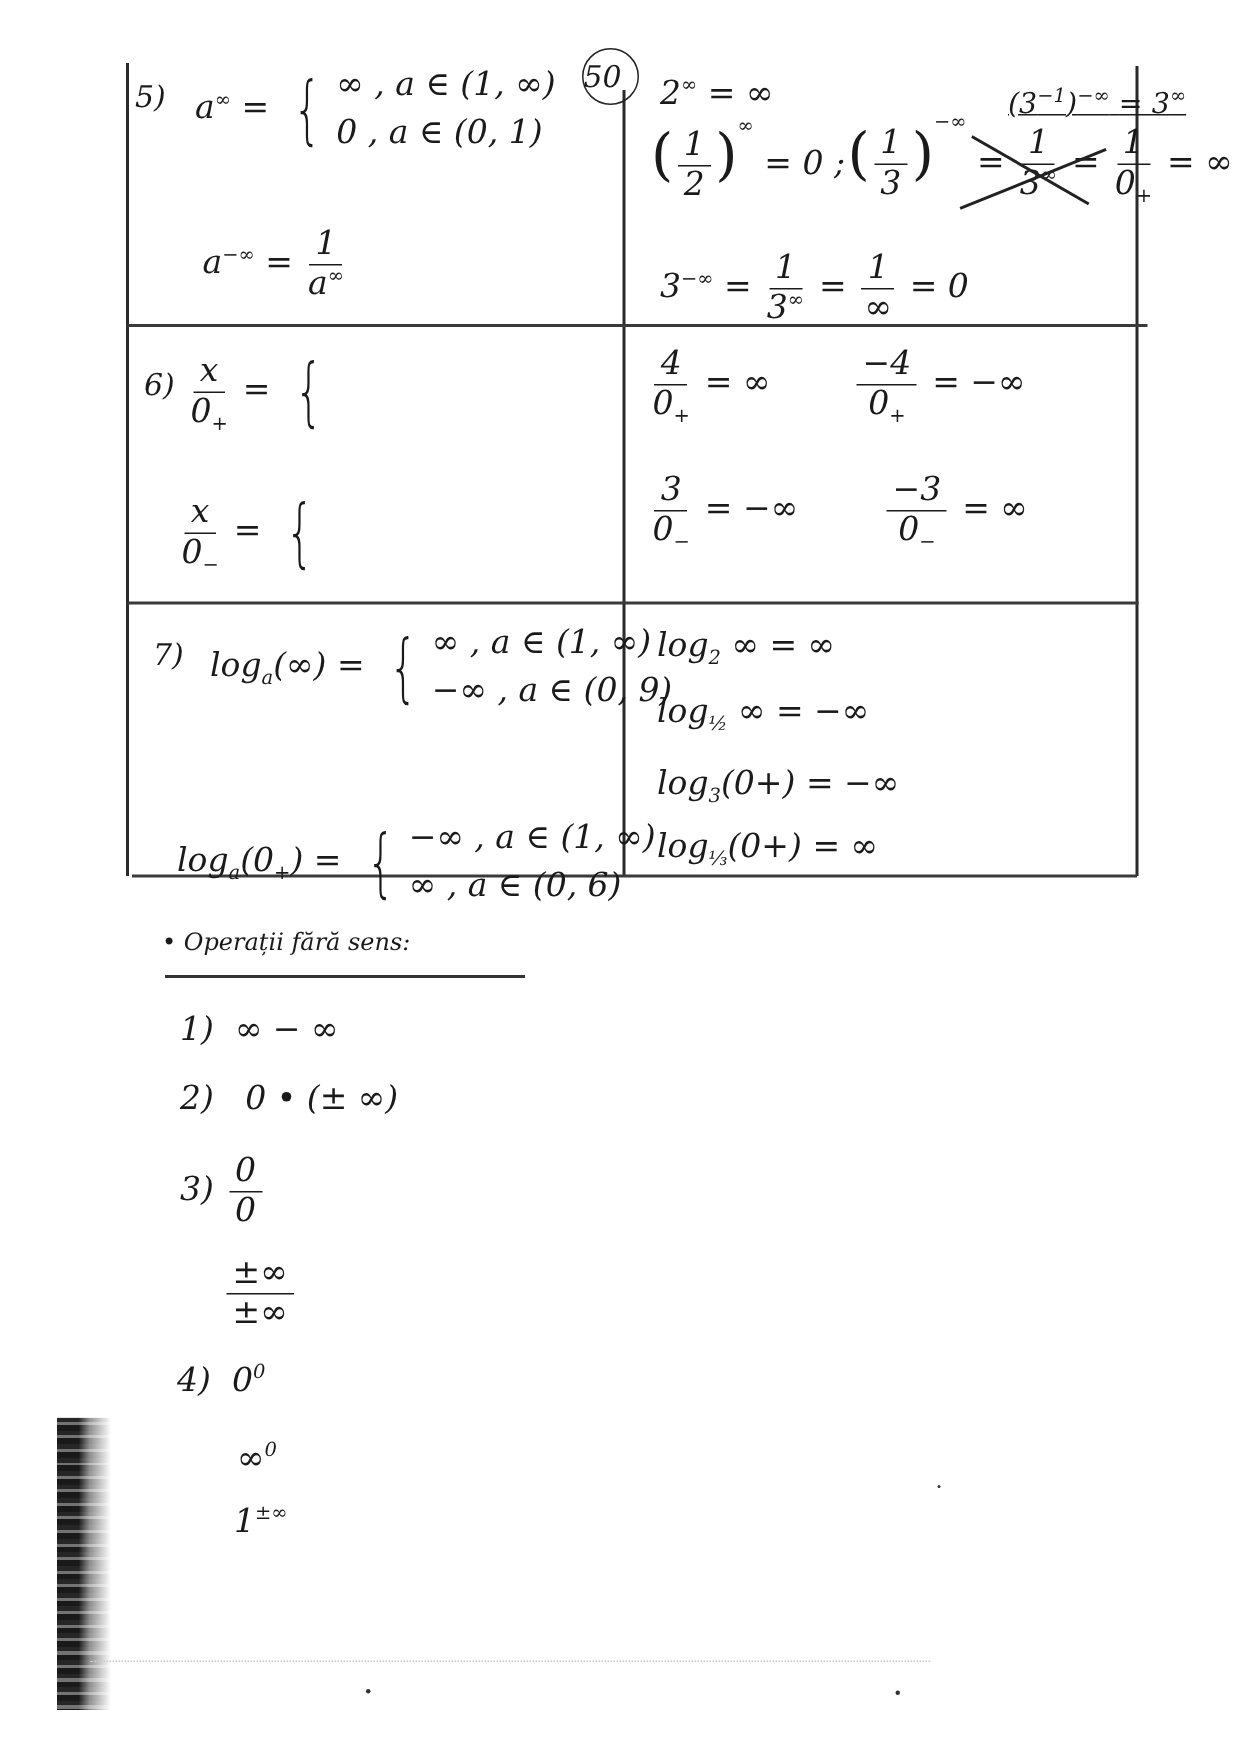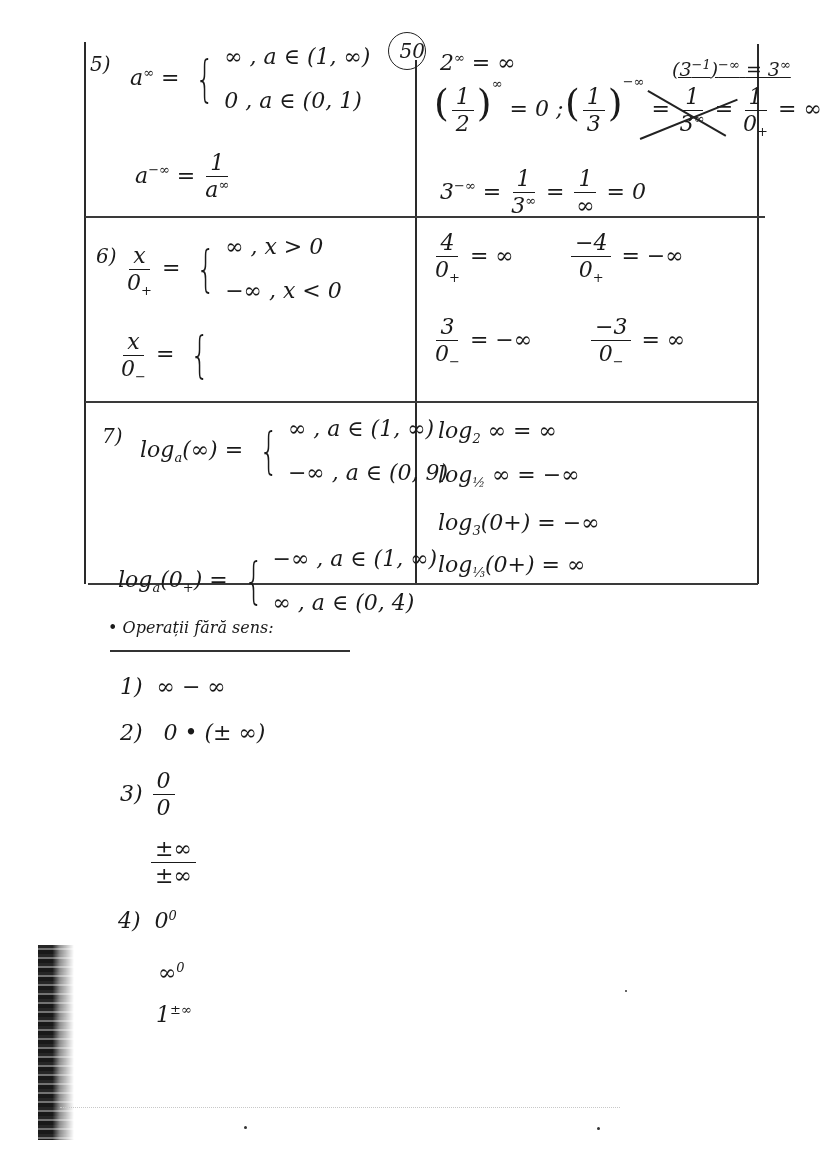--- a/index.html
+++ b/index.html
@@ -27,27 +27,27 @@
   .lbl { position:absolute; font-size:20px; font-style:italic; }
   .sup { font-size:13px; vertical-align:super; line-height:0; }
   .sub { font-size:13px; vertical-align:sub; line-height:0; }
 
   .frac { display:inline-flex; flex-direction:column; align-items:center; vertical-align:middle; margin:0 3px; }
   .frac .num { padding:0 4px 2px 4px; border-bottom:1.6px solid #1a1a1a; }
   .frac .den { padding-top:2px; }
 
   .brace-block { display:inline-flex; align-items:center; vertical-align:middle; }
   .brace { font-size:50px; font-style:normal; line-height:1; margin:0 3px; transform:scaleX(0.6); font-family:"DejaVu Sans", sans-serif; font-weight:200; }
-  .cases { display:inline-flex; flex-direction:column; gap:22px;justify-content:space-between; }
+  .cases { display:inline-flex; flex-direction:column; gap:10px;justify-content:space-between; }
   .case { white-space:nowrap; }
 
   .circle-num {
     position:absolute; left:388px; top:32px; width:36px; height:36px;
     border:1.6px solid #222; border-radius:50%;
-    display:flex; align-items:center; justify-content:flex-end;
+    display:flex; align-items:center; justify-content:flex-start;
     font-size:20px; font-style:italic;
   }
   .strike {
     position:absolute; height:1.6px; background:#222; transform-origin:left center;
   }
   .heading {
     position:absolute; left:108px; top:618px; font-size:16px; font-style:italic;
   }
   .heading-underline { position:absolute; left:110px; top:650px; width:240px; height:2px; background:#333; }
 </style>
@@ -140,24 +140,20 @@
 
   <div class="lbl" style="left:96px; top:244px;">6)</div>
   <div class="t" style="left:124px; top:236px;">
     <span class="frac">
         <span class="num">x</span>
         <span class="den"><span>0</span><span class="sub">+</span></span>
       </span>
     <span>=</span>
     <span class="brace-block">
       <span class="brace">{</span>
-      <span class="cases">
-        <span class="case">∞ , x &gt; 0</span>
-        <span class="case">−∞ , x &lt; 0</span>
-      </span>
     </span>
   </div>
   <div class="t" style="left:118px; top:330px;">
     <span class="frac">
         <span class="num">x</span>
         <span class="den"><span>0</span><span class="sub">−</span></span>
       </span>
     <span>=</span>
     <span class="brace-block">
       <span class="brace">{</span>
@@ -205,21 +201,21 @@
       </span>
     </span>
   </div>
   <div class="t" style="left:118px; top:508px;margin-top:40px;">
     <span>log</span><span class="sub">a</span><span>(0</span><span class="sub">+</span><span>)</span>
     <span>=</span>
     <span class="brace-block">
       <span class="brace">{</span>
       <span class="cases">
         <span class="case">−∞ , a ∈ (1, ∞)</span>
-        <span class="case">∞ , a ∈ (0, 4)</span>
+        <span class="case">∞ , a ∈ (0, 6)</span>
       </span>
     </span>
   </div>
 
   <div class="t" style="left:438px; top:420px;">
     <span>log</span><span class="sub">2</span><span> ∞</span>
     <span>= ∞</span>
   </div>
   <div class="t" style="left:438px; top:464px;">
     <span>log</span><span class="sub">½</span><span> ∞</span>

